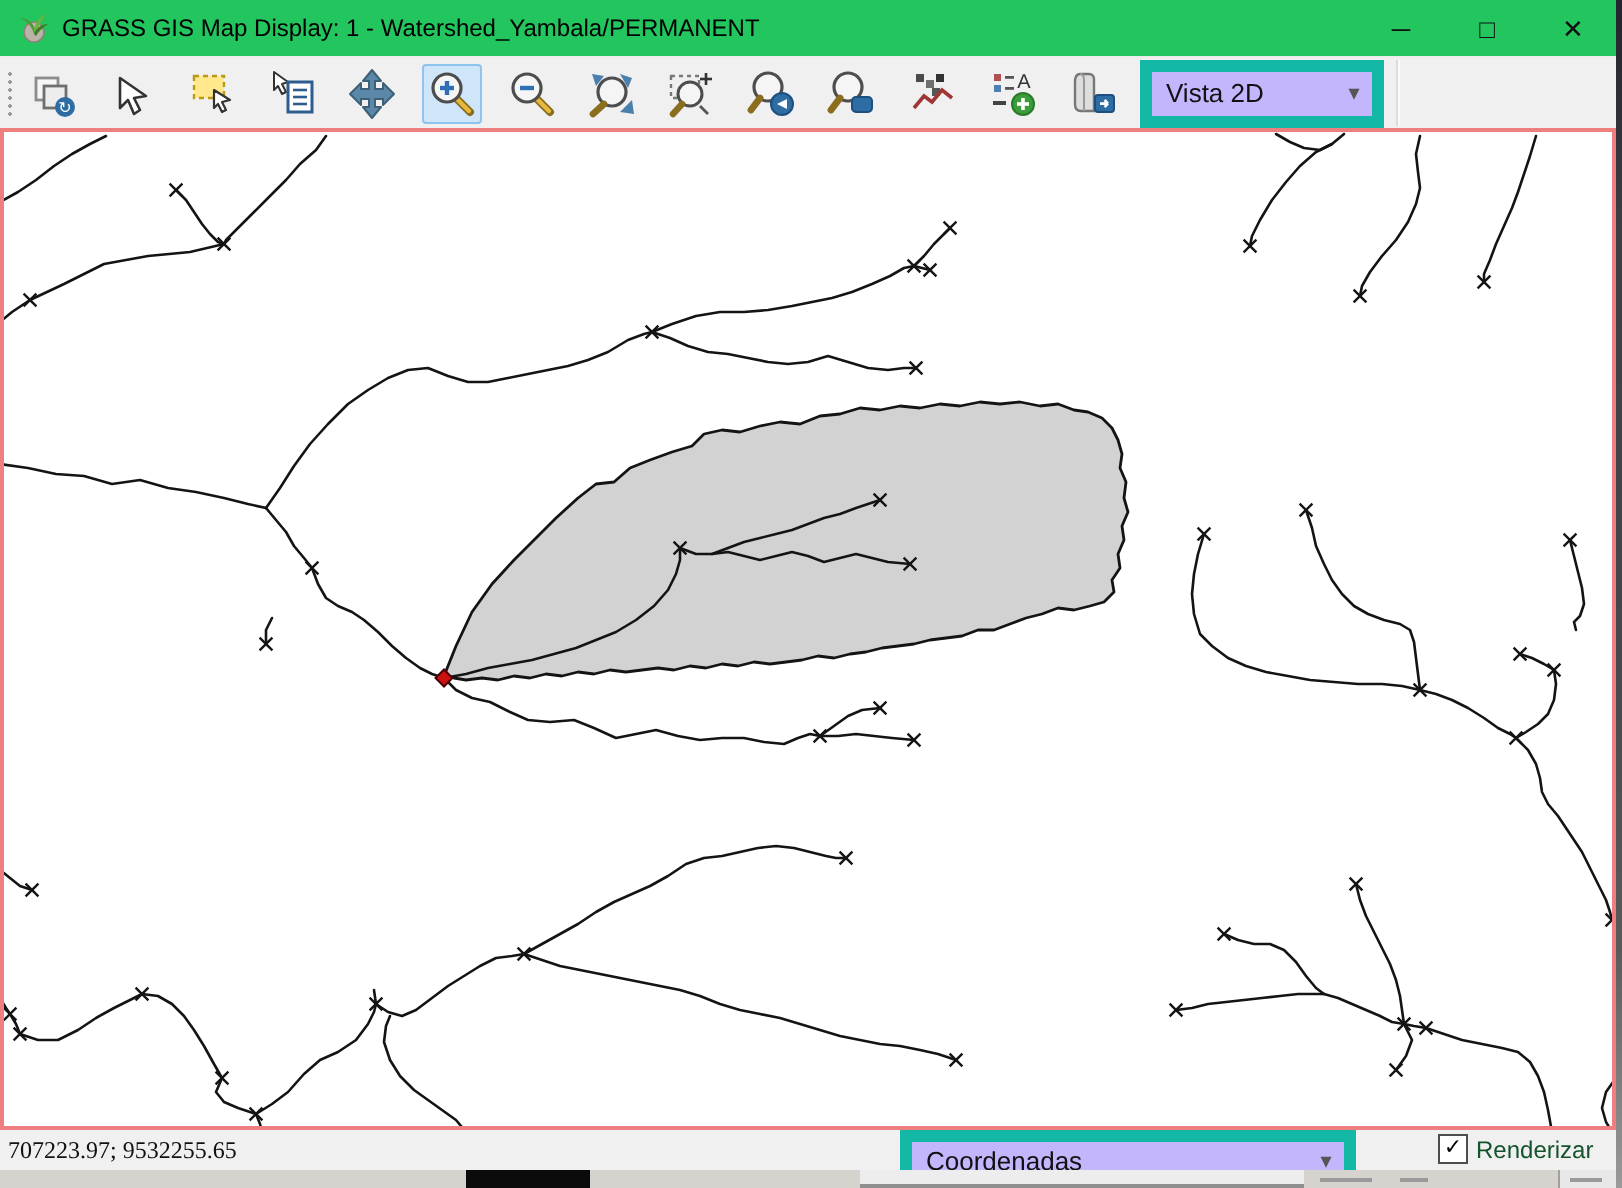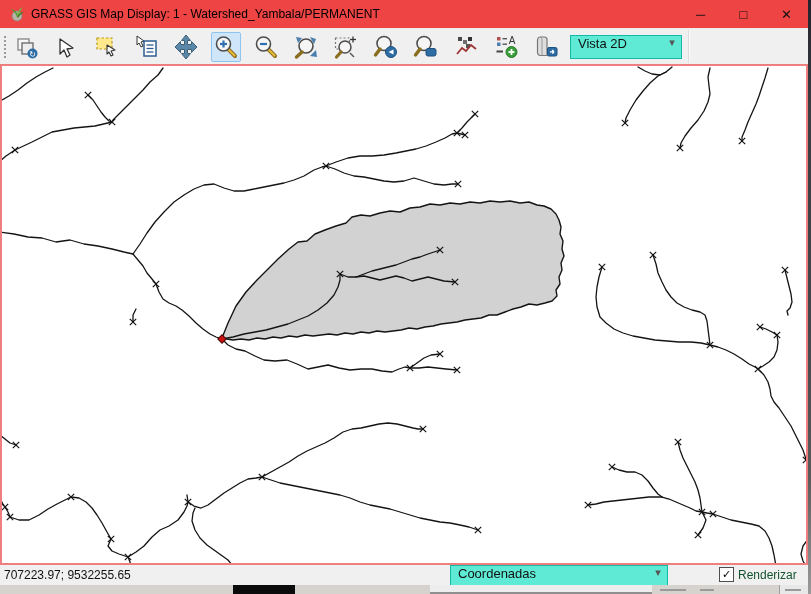--- a/index.html
+++ b/index.html
@@ -1,49 +1,49 @@
 <!DOCTYPE html>
 <html><head>
 <meta charset="utf-8">
 <style>
   html,body{margin:0;padding:0;}
   body{width:811px;height:594px;overflow:hidden;position:relative;background:#d6d3ce;
        font-family:"Liberation Sans", sans-serif; -webkit-font-smoothing:antialiased;}
   .app-window{position:absolute;left:0;top:0;width:808px;height:585px;background:#fff;}
   
-  .titlebar{position:absolute;left:0;top:0;width:808px;height:28px;background:#ef4444;
+  .titlebar{position:absolute;left:0;top:0;width:808px;height:28px;background:#22c55e;
             display:flex;align-items:center;border-bottom:1px solid #ececec;}
   .titlebar .app-icon{width:16px;height:16px;margin:0 6px 0 9px;flex:0 0 auto;}
   .titlebar .title{font-size:12px;color:#000;white-space:nowrap;}
   .win-controls{margin-left:auto;display:flex;height:28px;}
   .win-btn{width:43px;height:28px;display:flex;align-items:center;justify-content:center;
            font-size:13px;color:#111;cursor:default;}
   
   .toolbar{position:absolute;left:0;top:29px;width:808px;height:35px;background:#f0f0f0;
            display:flex;align-items:center;border-bottom:1px solid #e3e3e3;}
   .grip{width:4px;height:24px;margin:0 4px 0 3px;
         background-image:radial-gradient(#9a9a9a 34%, transparent 36%);
         background-size:4px 4px;}
   .tbtn{width:28px;height:28px;display:flex;align-items:center;justify-content:center;
         border:1px solid transparent;border-radius:2px;margin-right:3px;flex:0 0 auto;}
   .tbtn.active{background:#cfe6fa;border-color:#8fc4ef;}
   .gap{width:7px;flex:0 0 auto;}
-  .combo{height:22px;background:#5eead4;border:1px solid #14b8a6;display:flex;align-items:flex-start;
+  .combo{height:22px;background:#c4b5fd;border:6px solid #14b8a6;display:flex;align-items:center;
          font-size:13px;color:#111;}
   .combo .cv{padding-left:7px;flex:1;}
   .combo .chev{width:18px;color:#555;font-size:11px;text-align:center;}
   .view-combo{width:110px;margin-left:6px;}
   .tb-sep{width:1px;height:33px;background:#dcdcdc;border-right:1px solid #fafafa;margin-left:6px;}
   
   .map-area{position:absolute;left:0;top:64px;width:808px;height:501px;background:#ffffff;
             border:2px solid #ef7f7f;box-sizing:border-box;}
   .map-area svg{display:block;}
   
   .statusbar{position:absolute;left:0;top:565px;width:808px;height:20px;background:#f0f0f0;}
-  .coords{position:absolute;left:4px;top:3px;font-size:12px;color:#111;}
+  .coords{position:absolute;left:4px;top:3px;font-size:12px;color:#111;font-family:Liberation Serif, serif;}
   .status-combo{position:absolute;left:450px;top:0px;width:216px;height:19px;}
   .render-check{position:absolute;left:719px;top:2px;display:flex;align-items:center;}
   .cb{width:13px;height:13px;background:#fff;border:1px solid #4d4d4d;display:flex;
       align-items:center;justify-content:center;font-size:11px;line-height:11px;color:#000;}
   .cb-label{font-size:12px;color:#14532d;margin-left:4px;}
   
   .bottom-strip{position:absolute;left:0;top:585px;width:811px;height:9px;background:#d6d3ce;}
   .frag{position:absolute;top:0;height:9px;}
   .right-sliver{position:absolute;left:808px;top:0;width:3px;height:594px;
                 background:linear-gradient(#23232d 0%,#3a3d42 18%,#44474c 55%,#5a5a5a 80%,#9a9a9a 100%);}

